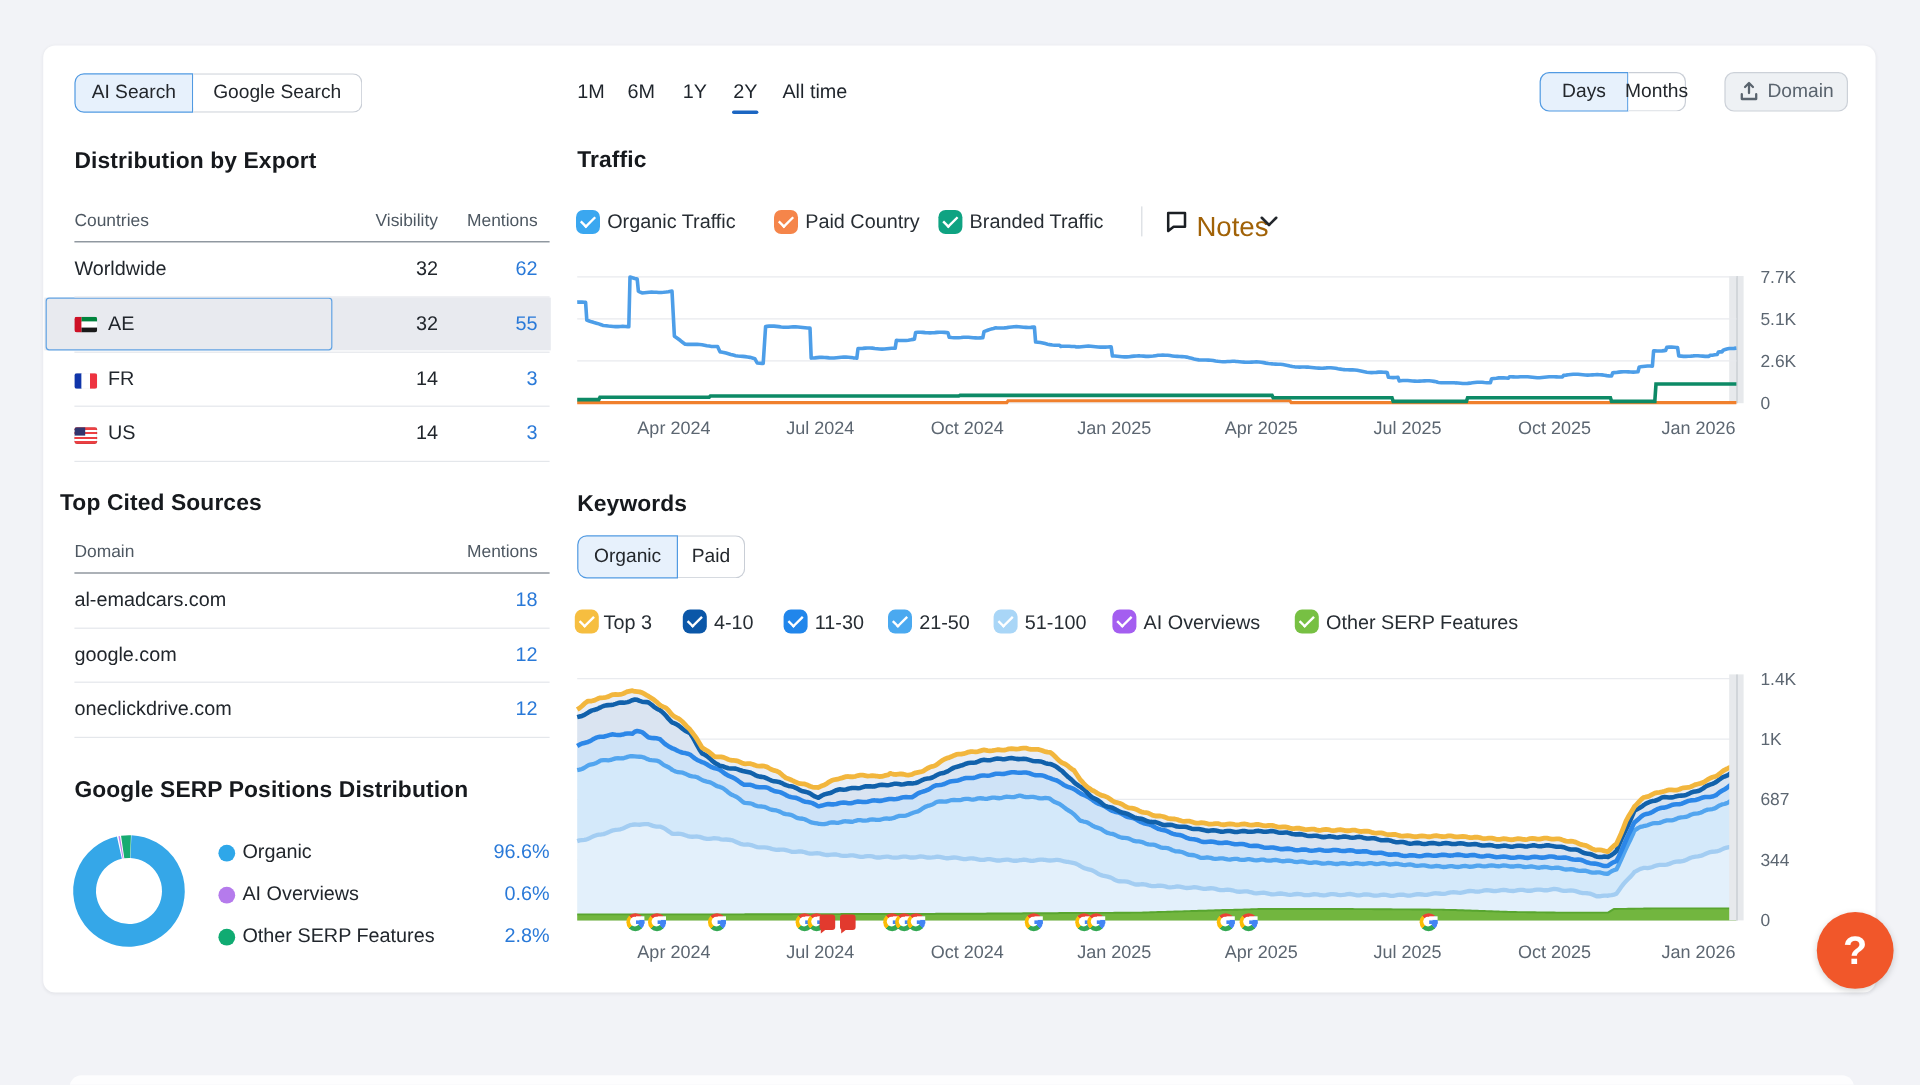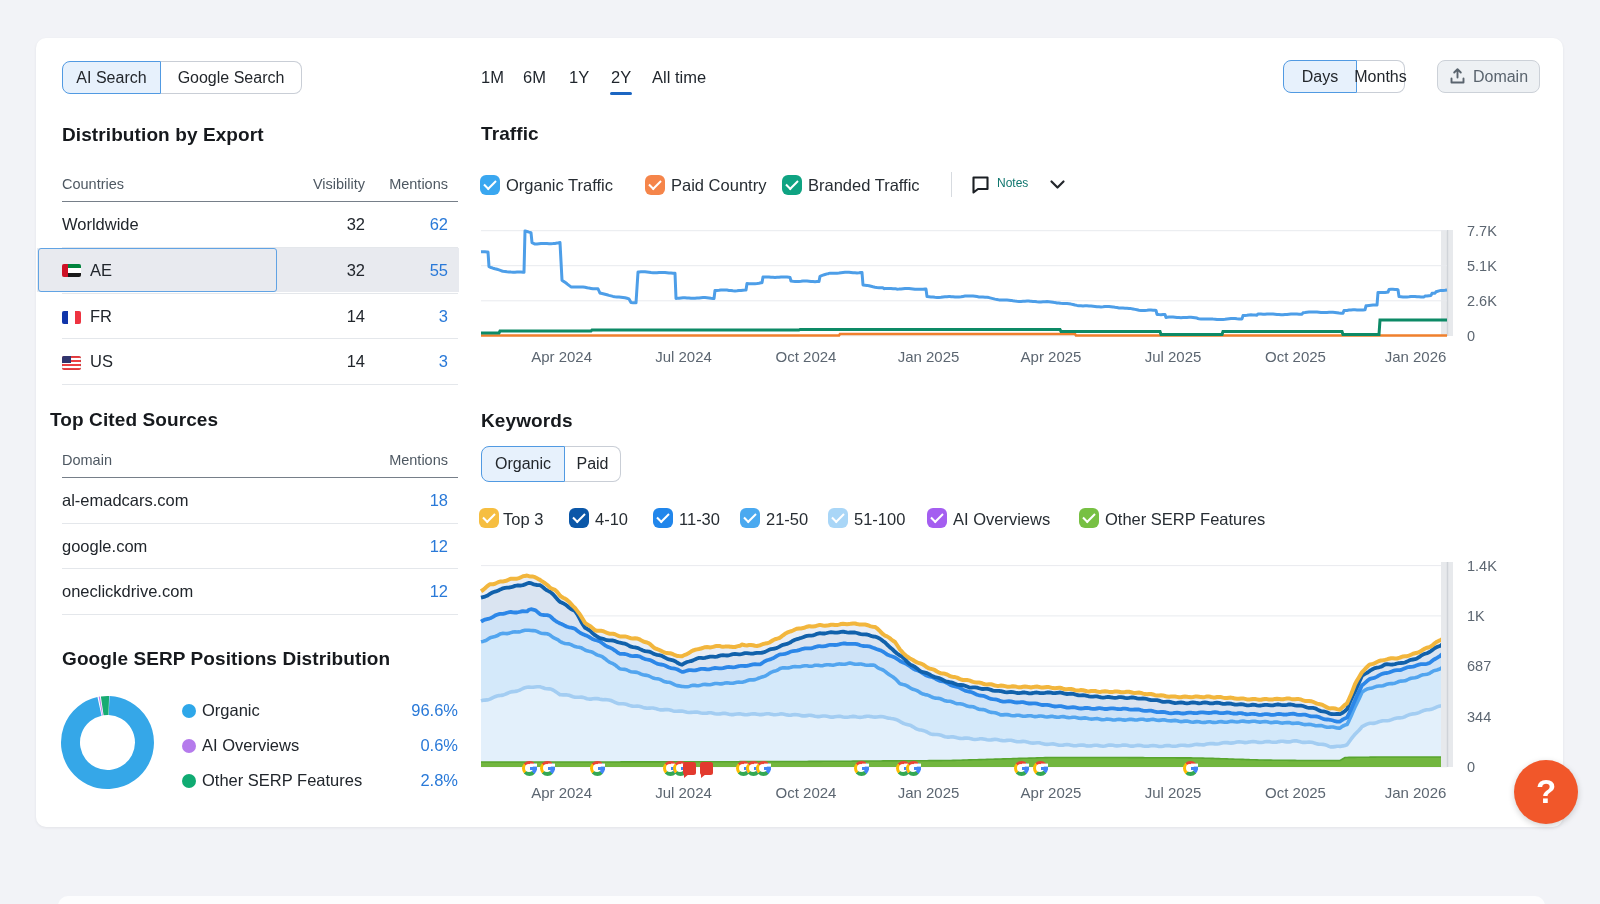--- a/index.html
+++ b/index.html
@@ -140,21 +140,21 @@
 <div class="cb" style="left:480px;top:174.5px;background:#3aa7f0"></div>
 <div class="cblab" style="left:506px;top:176px">Organic Traffic</div>
 <div class="cb" style="left:645px;top:174.5px;background:#f5854a"></div>
 <div class="cblab" style="left:671px;top:176px">Paid Country</div>
 <div class="cb" style="left:782px;top:174.5px;background:#0fa382"></div>
 <div class="cblab" style="left:808px;top:176px">Branded Traffic</div>
 <div class="abs" style="left:951px;top:172px;width:1px;height:25px;background:#d7dbe0"></div>
 <svg style="left:971px;top:175px" width="19" height="19" viewBox="0 0 19 19">
   <path d="M2.5 2.5 h14 v11.5 h-9.5 l-4.5 3.5 z" fill="none" stroke="#1b1f24" stroke-width="2.1" stroke-linejoin="round"></path>
 </svg>
-<div class="cblab" style="left:997px;top:176px;font-size:12px;color:#0f766e">Notes</div>
+<div class="cblab" style="left:997px;top:176px;font-size:23px;color:#a16207">Notes</div>
 <svg style="left:1050px;top:180px" width="15" height="10" viewBox="0 0 15 10">
   <path d="M1.5 1.5 L7.5 7.5 L13.5 1.5" fill="none" stroke="#23272c" stroke-width="2.2" stroke-linecap="round" stroke-linejoin="round"></path>
 </svg>
 
 <svg style="left:478px;top:218px" width="1056" height="150" viewBox="0 0 1056 150">
   <rect x="963" y="12" width="12" height="106" fill="#e7e9ec"></rect>
   <line x1="969.5" y1="12" x2="969.5" y2="118" stroke="#d0d4d9" stroke-width="1.5"></line>
   <g stroke="#e8eaee" stroke-width="1">
     <line x1="3" y1="12.7" x2="969" y2="12.7"></line>
     <line x1="3" y1="47.7" x2="969" y2="47.7"></line>

